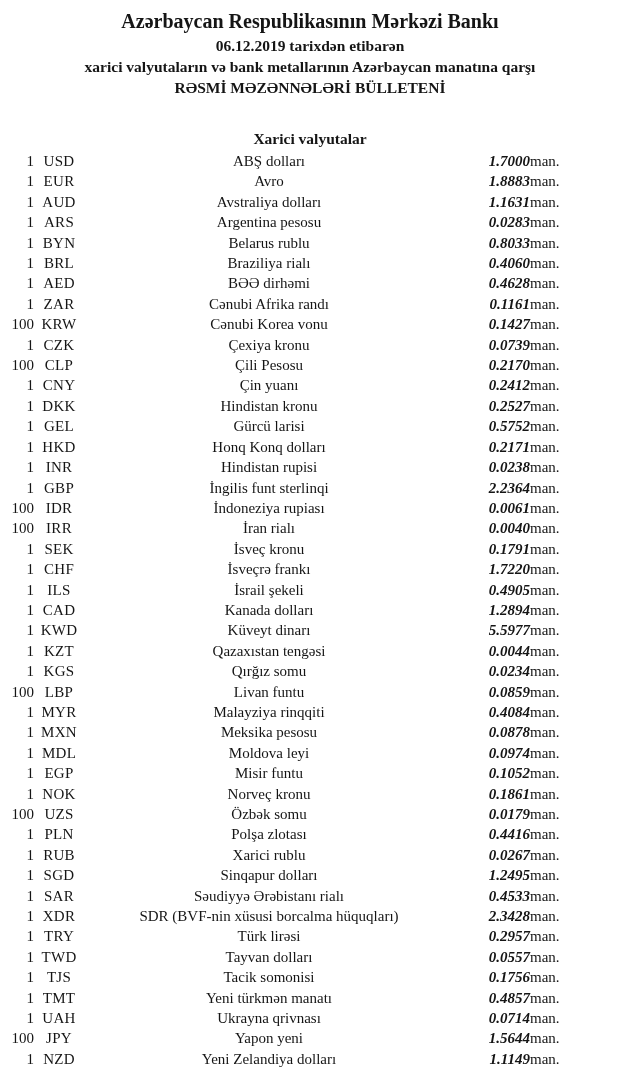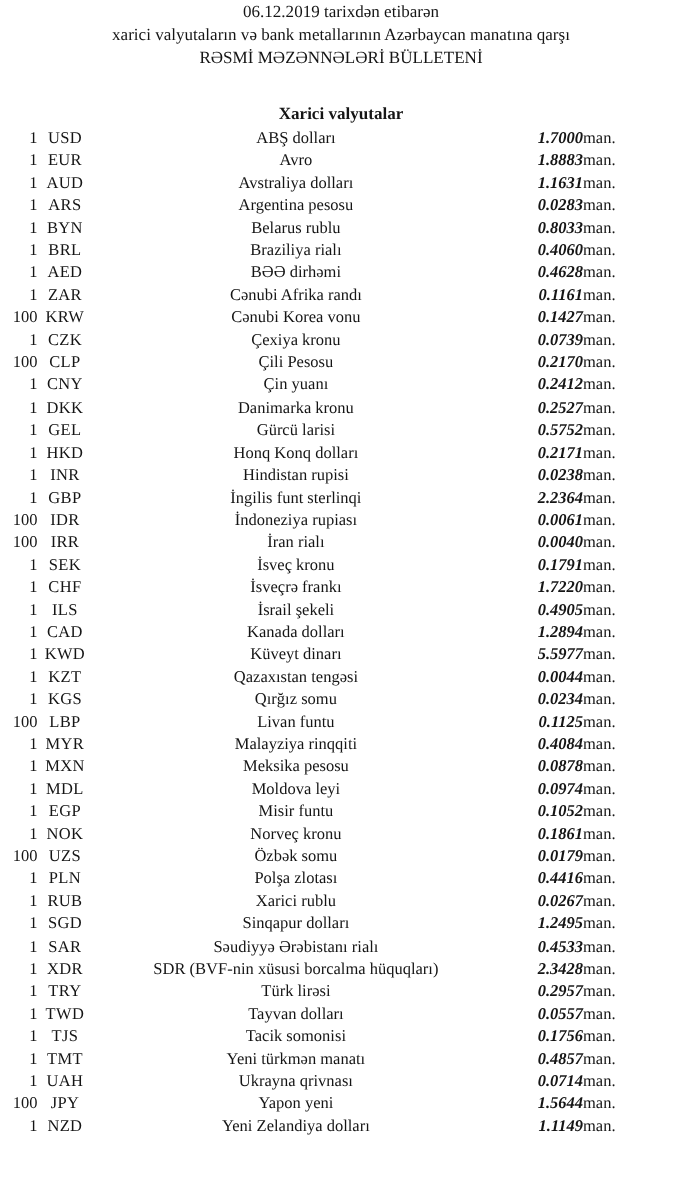--- a/index.html
+++ b/index.html
@@ -21,21 +21,21 @@
   }
   header { text-align: center; }
   .bank-title {
     font-size: 20px;
     font-weight: bold;
     margin: 8px 0 0 0;
     line-height: 27px;
   }
   .hline {
     font-size: 15.5px;
-    font-weight: normal;
+    font-weight: bold;
     line-height: 21px;
   }
   .section-title {
     text-align: center;
     font-size: 15.5px;
     font-weight: bold;
     line-height: 21px;
     margin-top: 30px;
   }
   table.rates {
@@ -77,20 +77,21 @@
     text-align: left;
     padding-left: 9px;
   }
 </style>
 </head>
 <body>
 
 <div class="page">
 
   <header>
+    <h1 class="bank-title">Azərbaycan Respublikasının Mərkəzi Bankı</h1>
     <div class="hline">06.12.2019 tarixdən etibarən</div>
     <div class="hline">xarici valyutaların və bank metallarının Azərbaycan manatına qarşı</div>
     <div class="hline">RƏSMİ MƏZƏNNƏLƏRİ BÜLLETENİ</div>
   </header>
 
   <div class="section-title">Xarici valyutalar</div>
 
   <table class="rates">
     <tbody id="rows">
   <tr>
@@ -185,21 +186,21 @@
     <td class="qty">1</td>
     <td class="code">CNY</td>
     <td class="name">Çin yuanı</td>
     <td class="rate">0.2412</td>
     <td class="unit">man.</td>
   </tr>
 
   <tr>
     <td class="qty">1</td>
     <td class="code">DKK</td>
-    <td class="name">Danimarka kronu</td>
+    <td class="name">Hindistan kronu</td>
     <td class="rate">0.2527</td>
     <td class="unit">man.</td>
   </tr>
 
   <tr>
     <td class="qty">1</td>
     <td class="code">GEL</td>
     <td class="name">Gürcü larisi</td>
     <td class="rate">0.5752</td>
     <td class="unit">man.</td>
@@ -298,21 +299,21 @@
     <td class="code">KGS</td>
     <td class="name">Qırğız somu</td>
     <td class="rate">0.0234</td>
     <td class="unit">man.</td>
   </tr>
 
   <tr>
     <td class="qty">100</td>
     <td class="code">LBP</td>
     <td class="name">Livan funtu</td>
-    <td class="rate">0.1125</td>
+    <td class="rate">0.0859</td>
     <td class="unit">man.</td>
   </tr>
 
   <tr>
     <td class="qty">1</td>
     <td class="code">MYR</td>
     <td class="name">Malayziya rinqqiti</td>
     <td class="rate">0.4084</td>
     <td class="unit">man.</td>
   </tr>

